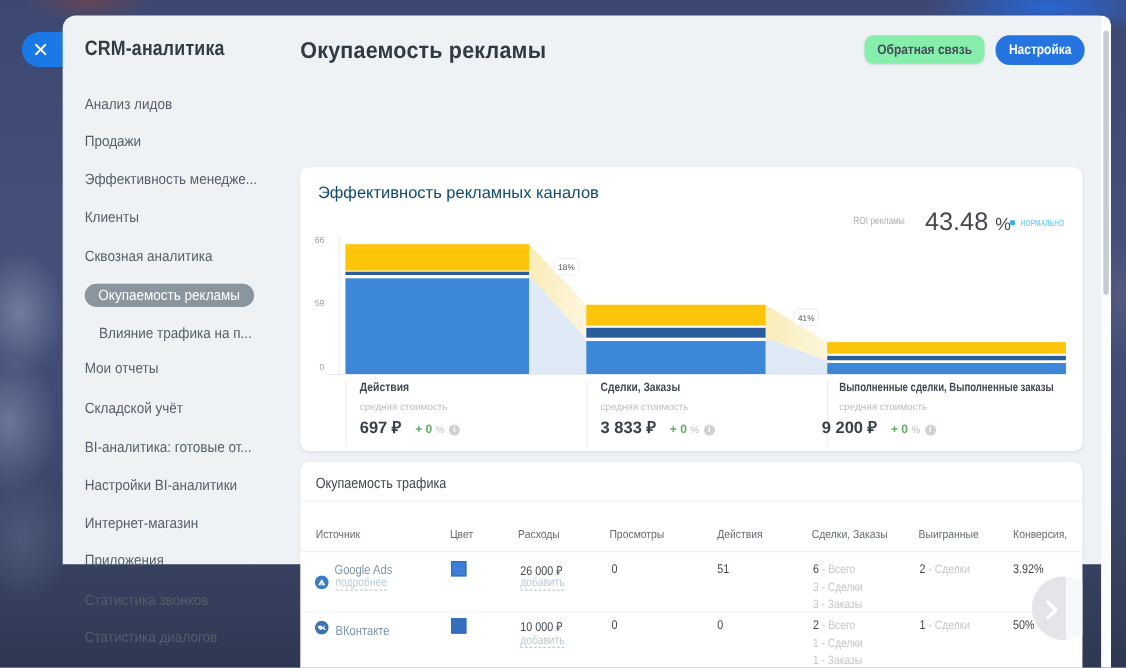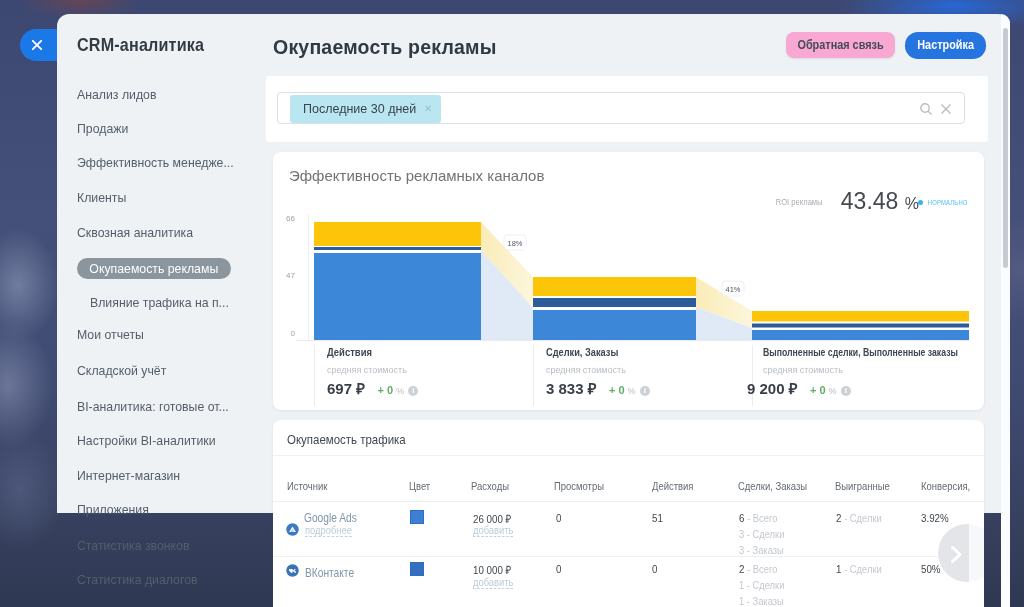--- a/index.html
+++ b/index.html
@@ -30,36 +30,36 @@
   .sb-thumb { position:absolute; left:946px; top:14px; width:5px; height:240px; background:#c6cbd1; border-radius:3px; }
 
   
   .side-title { position:absolute; left:20px; top:20px; font-size:19px; font-weight:700; color:#333b45; letter-spacing:.2px; transform:scaleX(.85); transform-origin:0 0; }
   .mi { position:absolute; left:20px; font-size:13.5px; color:#545e6a; white-space:nowrap; transform:scaleX(.91); transform-origin:0 50%; }
   .mi-pill { position:absolute; left:20px; top:244px; width:154px; height:21px; line-height:21px; background:#8b959e; border-radius:11px; color:#fff; font-size:13.5px; text-align:center; }
   .mi-pill span { display:inline-block; transform:scaleX(.91); transform-origin:50% 50%; }
 
   
   .page-title { position:absolute; left:216px; top:21px; font-size:21px; font-weight:700; color:#303a45; letter-spacing:.2px; transform:scaleX(.93); transform-origin:0 0; }
-  .btn-white { position:absolute; left:729px; top:18px; width:109px; height:26px; background:#f9a8d4; border-radius:8px; box-shadow:0 1px 2px rgba(60,70,90,.12); font-size:12.5px; font-weight:700; color:#434c57; text-align:center; line-height:26px; }
+  .btn-white { position:absolute; left:729px; top:18px; width:109px; height:26px; background:#86efac; border-radius:8px; box-shadow:0 1px 2px rgba(60,70,90,.12); font-size:12.5px; font-weight:700; color:#434c57; text-align:center; line-height:26px; }
   .btn-white span, .btn-blue span { display:inline-block; transform:scaleX(.87); }
   .btn-blue { position:absolute; left:848px; top:18px; width:81px; height:27px; background:#2574e0; border-radius:13px; font-size:12.5px; font-weight:700; color:#fff; text-align:center; line-height:27px; }
 
   
   .filter-band { position:absolute; left:209px; top:62px; width:722px; height:66px; background:#fff; border-radius:3px; }
   .search-box { position:absolute; left:11px; top:16px; width:688px; height:32px; border:1px solid #dbe0e5; border-radius:4px; background:#fff; }
   .tag { position:absolute; left:12px; top:2px; height:28px; background:#b9e6f1; border-radius:3px; font-size:12.5px; color:#39444d; line-height:28px; padding:0 25px 0 13px; }
   .tag .x { position:absolute; right:9px; top:7px; font-size:10px; color:#9dbec9; line-height:14px; }
 
   
   .card { position:absolute; left:216px; background:#fff; border-radius:8px; box-shadow:0 1px 3px rgba(80,90,110,.10); }
   .chart-card { top:138px; width:711px; height:258px; }
   .table-card { top:406px; width:711px; height:201px; overflow:hidden; border-radius:8px 8px 0 0; }
 
-  .chart-title { position:absolute; left:16px; top:15px; font-size:15px; color:#737373; }
+  .chart-title { position:absolute; left:16px; top:15px; font-size:15px; color:#0c4a6e; }
   .roi-label { position:absolute; right:161px; top:44px; font-size:9.5px; color:#a9afb6; transform:scaleX(.8); transform-origin:100% 50%; white-space:nowrap; }
   .roi-big { position:absolute; right:65px; top:36px; font-size:23px; color:#45494f; }
   .roi-pct { font-size:16px; color:#45494f; }
   .roi-dot { position:absolute; right:61px; top:48px; width:5px; height:5px; border-radius:50%; background:#31b3ef; }
   .roi-norm { position:absolute; right:16px; top:46px; font-size:8px; color:#4ec1f2; letter-spacing:.3px; transform:scaleX(.73); transform-origin:100% 50%; white-space:nowrap; }
 
   .ylab { position:absolute; font-size:8px; color:#9aa1a8; width:22px; text-align:right; }
 
   .stat-sep { position:absolute; top:193px; width:1px; height:61px; background:#e9edf0; }
   .stat-name { position:absolute; top:194px; font-size:11px; font-weight:700; color:#3e4752; white-space:nowrap; }
@@ -100,43 +100,30 @@
   <div class="mi" style="top:419px">Настройки BI-аналитики</div>
   <div class="mi" style="top:454px">Интернет-магазин</div>
   <div class="mi" style="top:488px">Приложения</div>
   <div class="mi" style="top:524px">Статистика звонков</div>
   <div class="mi" style="top:558px">Статистика диалогов</div>
 
   <div class="page-title">Окупаемость рекламы</div>
   <div class="btn-white"><span>Обратная связь</span></div>
   <div class="btn-blue"><span>Настройка</span></div>
 
-  <div class="filter-band">
-    <div class="search-box">
-      <div class="tag">Последние 30 дней<span class="x">✕</span></div>
-      <svg style="position:absolute;right:31px;top:9px" width="14" height="14" viewBox="0 0 14 14">
-          <circle cx="6" cy="6" r="4.2" fill="none" stroke="#b9bfc6" stroke-width="1.4"></circle>
-          <line x1="9.2" y1="9.2" x2="12.6" y2="12.6" stroke="#b9bfc6" stroke-width="1.4"></line>
-        </svg>
-      <svg style="position:absolute;right:12px;top:10px" width="12" height="12" viewBox="0 0 12 12">
-          <line x1="1.5" y1="1.5" x2="10.5" y2="10.5" stroke="#b9bfc6" stroke-width="1.4"></line>
-          <line x1="10.5" y1="1.5" x2="1.5" y2="10.5" stroke="#b9bfc6" stroke-width="1.4"></line>
-        </svg>
-    </div>
-  </div>
 
   <div class="card chart-card">
     <div class="chart-title">Эффективность рекламных каналов</div>
     <div class="roi-label">ROI рекламы</div>
     <div class="roi-big">43.48 <span class="roi-pct">%</span></div>
     <div class="roi-dot"></div>
     <div class="roi-norm">НОРМАЛЬНО</div>
 
     <div class="ylab" style="left:0px; top:62px">66</div>
-    <div class="ylab" style="left:0px; top:119px">47</div>
+    <div class="ylab" style="left:0px; top:119px">59</div>
     <div class="ylab" style="left:0px; top:177px">0</div>
 
     <svg class="abs" style="left:0;top:0" width="711" height="258" viewBox="0 0 711 258">
 
       <line x1="35.5" y1="62" x2="35.5" y2="188" stroke="#eceff2" stroke-width="1"></line>
       <line x1="23" y1="188.5" x2="696" y2="188.5" stroke="#e8ebee" stroke-width="1"></line>
 
       <defs>
         <linearGradient id="yg1" x1="0" y1="0" x2="1" y2="0">
           <stop offset="0" stop-color="#f9e9ab"></stop>

